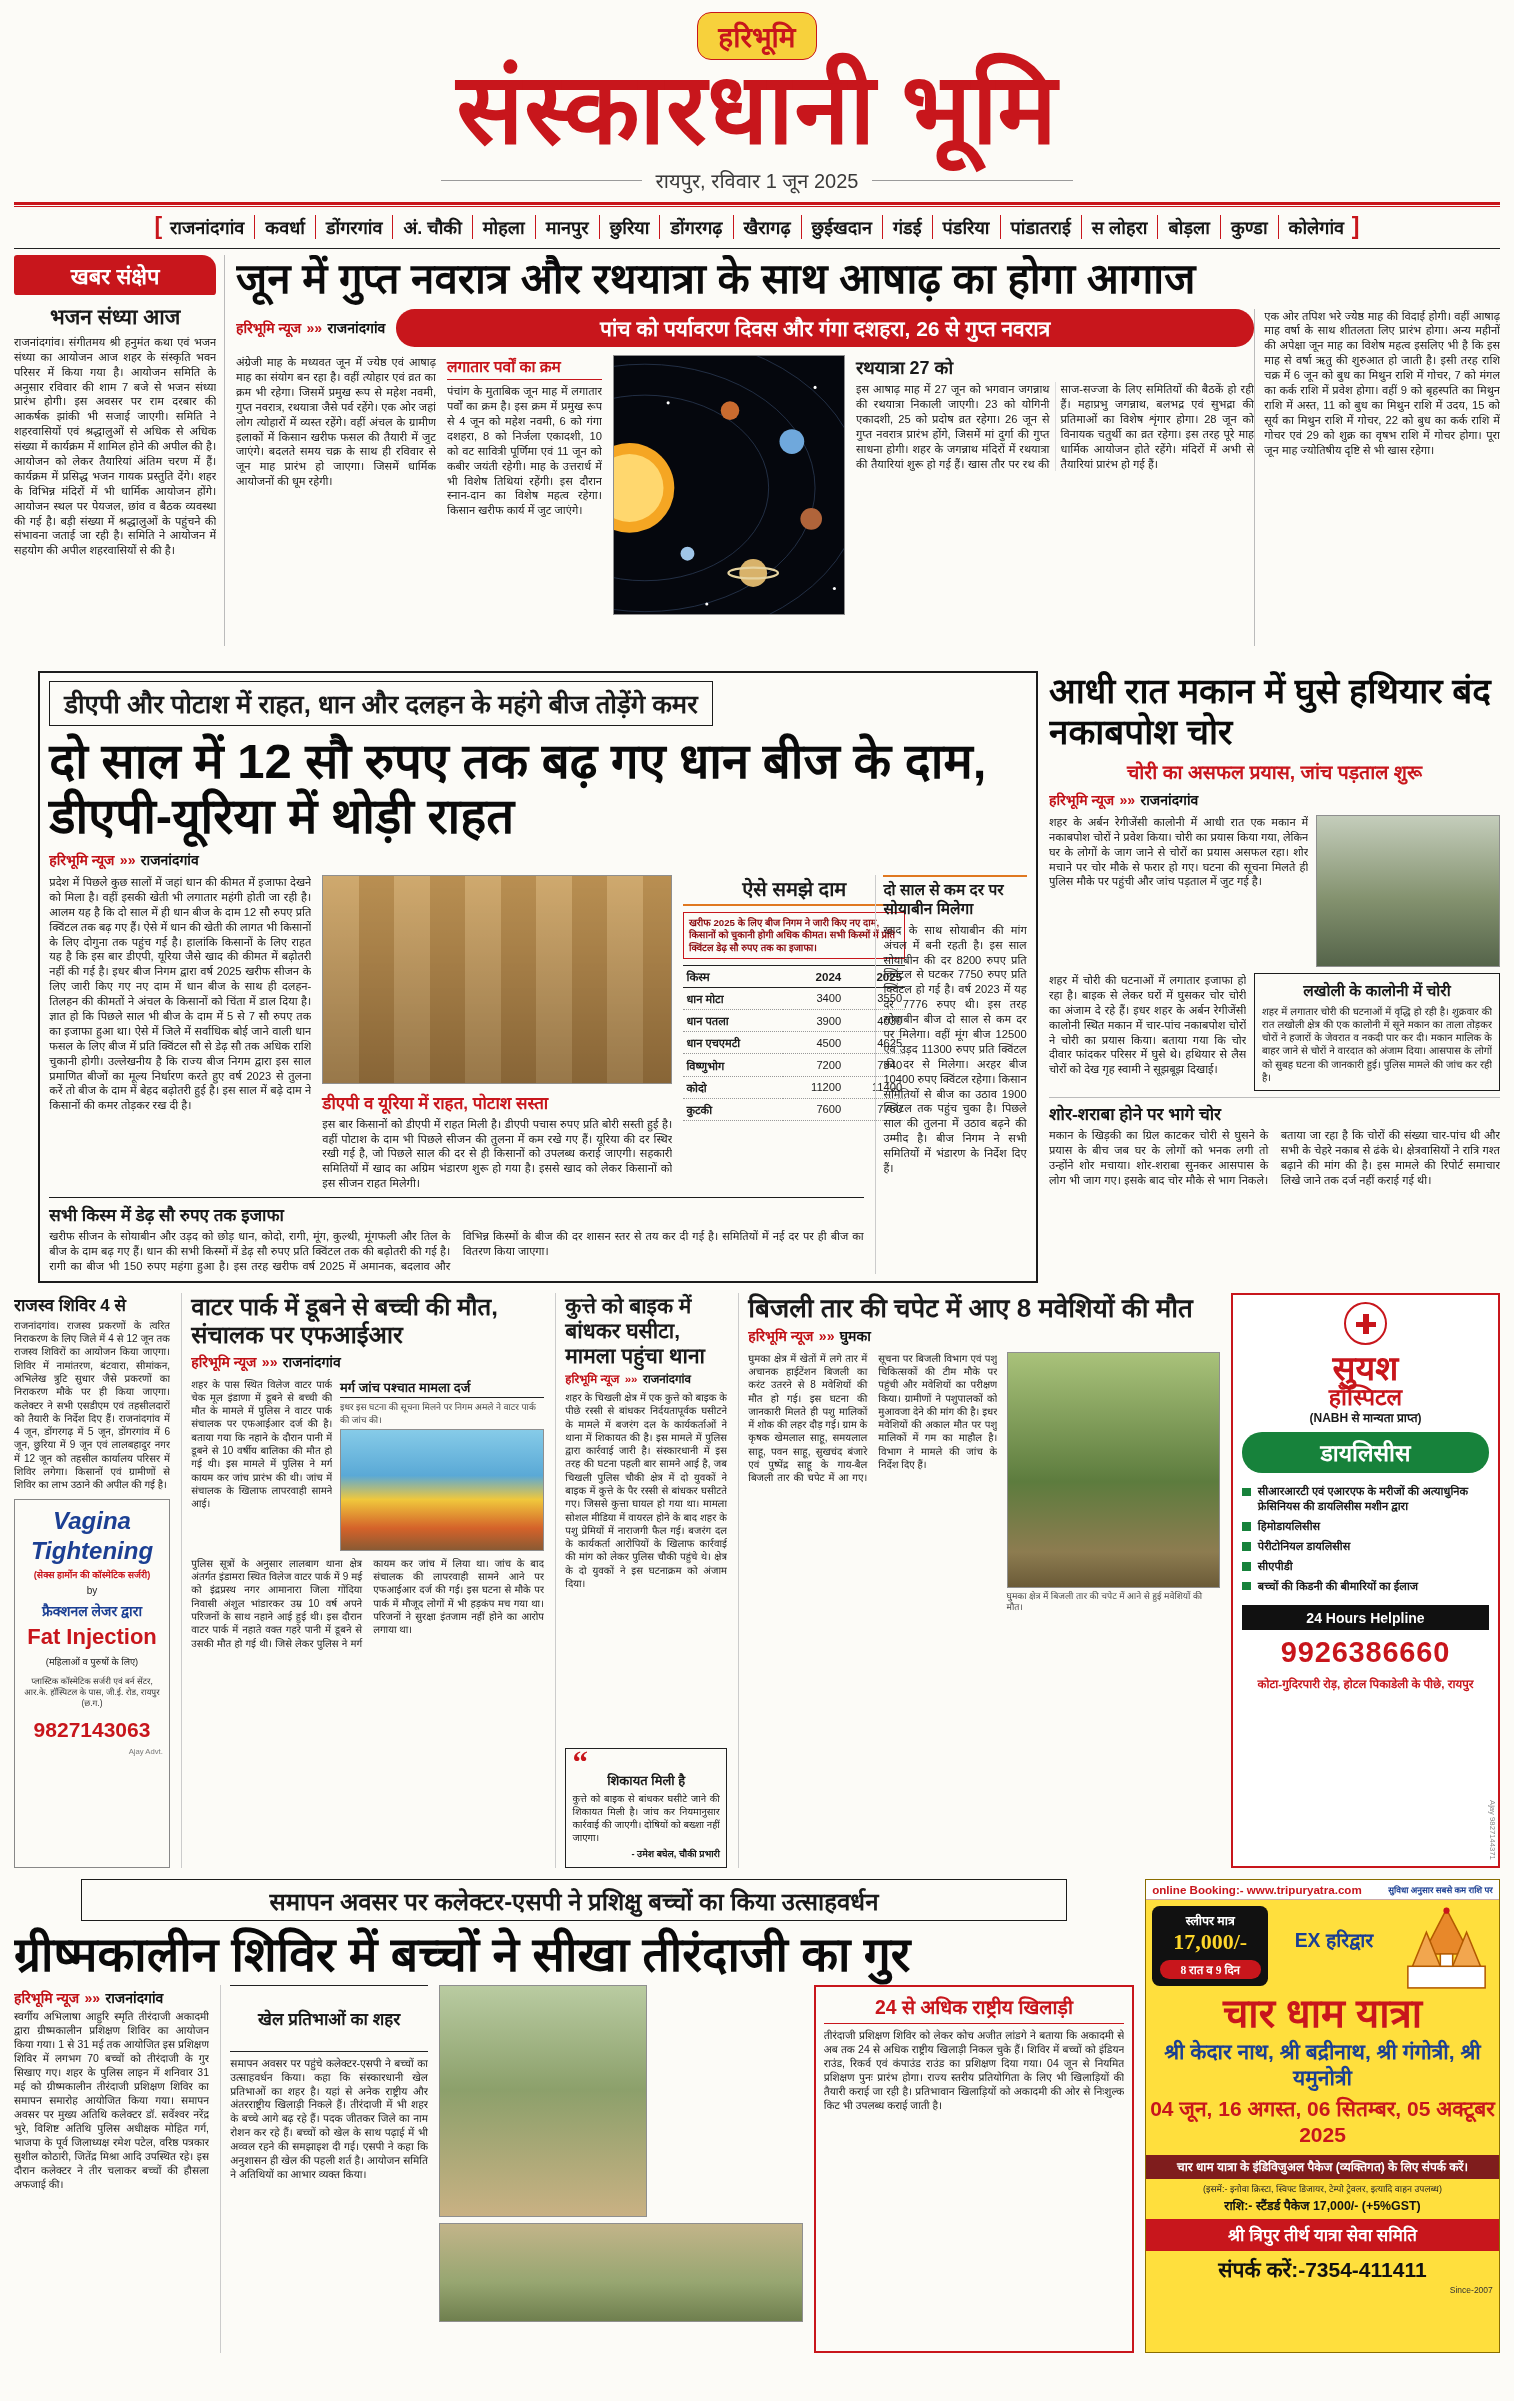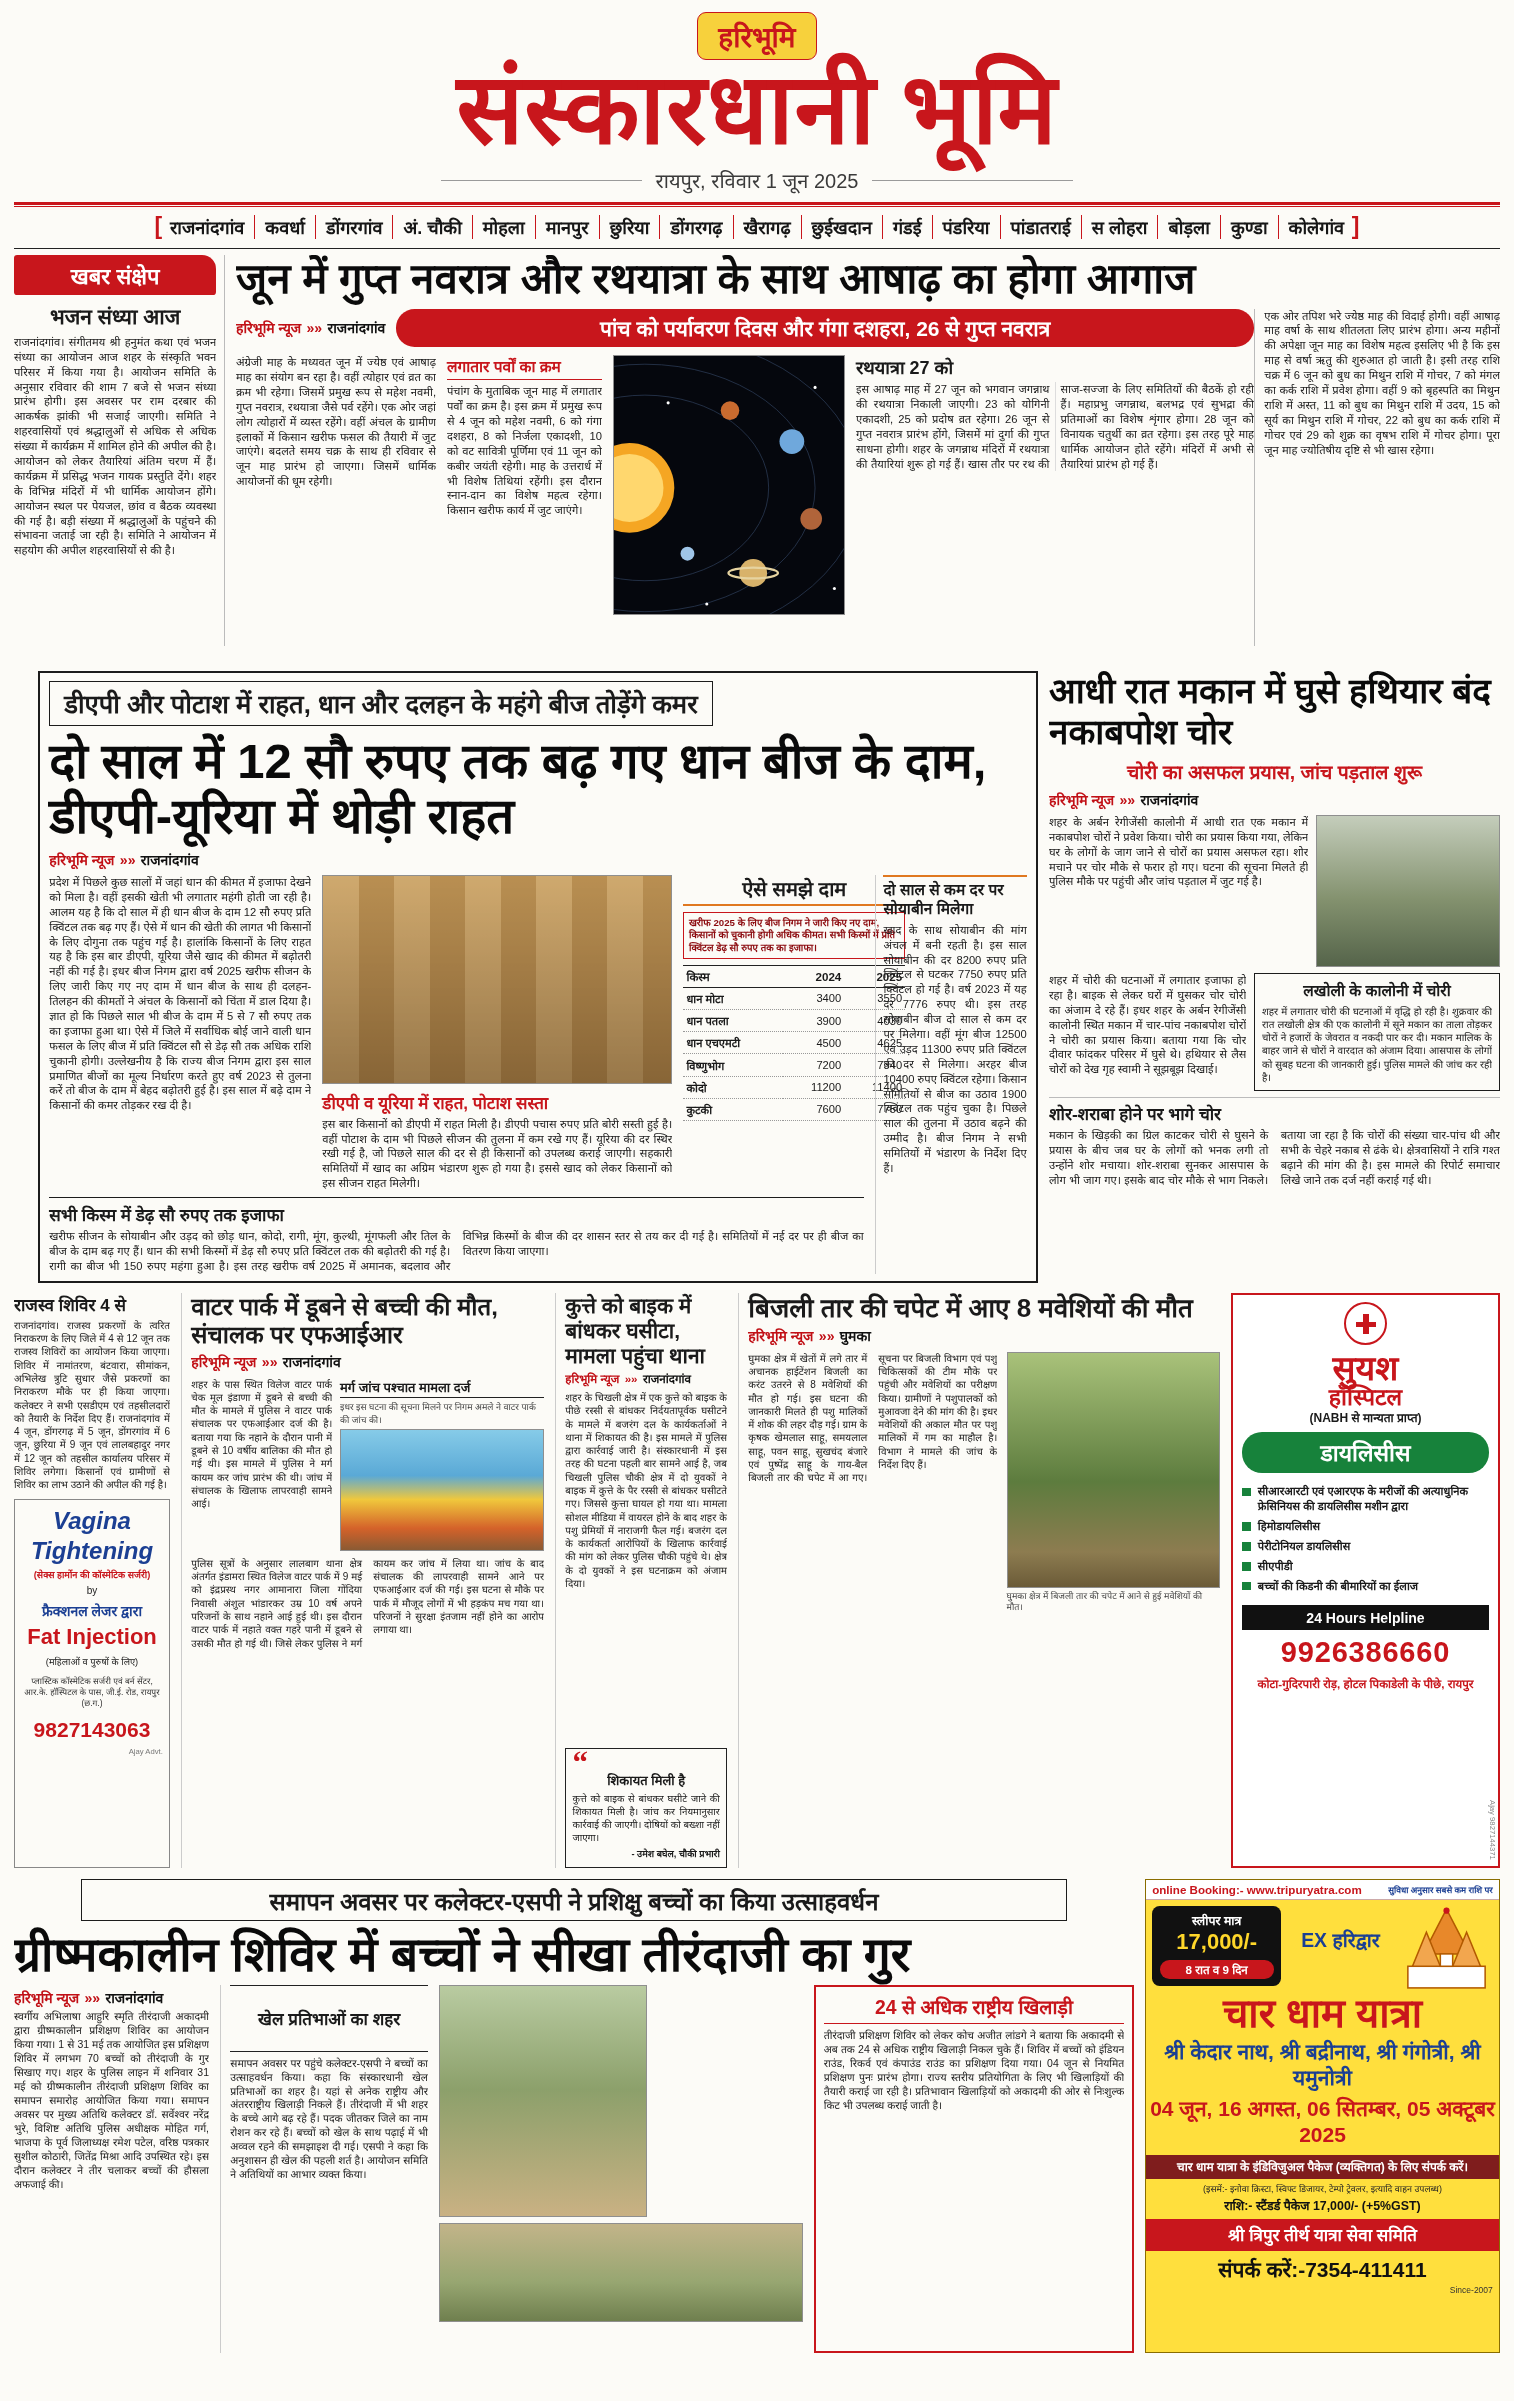--- a/index.html
+++ b/index.html
@@ -2,21 +2,21 @@
 <html lang="hi" style="font-size:12.4px"><head>
 <meta charset="utf-8">
 <style>
   *{box-sizing:border-box;margin:0;padding:0;}
   html,body{background:#e8e6e0;}
   body{font-family:"Liberation Sans","DejaVu Sans",sans-serif;color:#1a1a1a;}
   .page{width:1514px;height:2401px;margin:0 auto;background:#fcfbf7;overflow:hidden;padding:4.6px 0 0;position:relative;}
 
   
   .masthead{text-align:center;padding-top:7.7px;}
-  .logo-chip{display:inline-block;background:#f7d13c;color:#c8161c;font-weight:bold;font-size:28px;padding:3.9px 20px;border:1.5px solid #c8161c;border-radius:9px;}
+  .logo-chip{display:inline-block;background:#f7d13c;color:#c8161c;font-weight:bold;font-size:28px;padding:3.9px 20px;border:1.5px solid #c8161c;border-radius:14px;}
   .mast-title{font-size:99px;font-weight:bold;color:#c8161c;line-height:1.02;letter-spacing:0.8px;font-family:"Liberation Serif","DejaVu Serif",serif;}
   .dateline{display:flex;align-items:center;gap:14px;justify-content:center;margin-top:6.2px;font-size:20px;color:#3a3a3a;}
   .dateline::before,.dateline::after{content:"";flex:0 0 201px;border-top:0.8px solid #9a9a9a;}
   .rule-red{margin:7.7px 14px 0;border-top:3.1px solid #c8161c;border-bottom:0.8px solid #c8161c;height:5.4px;}
 
   
   .locations{display:flex;align-items:center;justify-content:center;gap:7.7px;padding:6.2px 7.7px 7.7px;border-bottom:1.5px solid #222;margin:0 14px 6.2px;}
   .bracket{color:#c8161c;font-weight:bold;font-size:23px;}
   .loc-items{display:flex;flex-wrap:nowrap;}
   .loc-item{font-size:18px;font-weight:bold;color:#161616;white-space:nowrap;}
@@ -174,21 +174,21 @@
   .cap-body{font-size:8.1px;color:#444;line-height:1.3;text-align:justify;}
   .photo.arch3{width:364px;height:99px;background:linear-gradient(180deg,#c2b489 0%,#97a671 60%,#6f7f4e 100%);}
   .national{flex:1;min-width:0;border:2.3px solid #c8161c;padding:6.2px 7.7px;overflow:hidden;}
   .nat-head{color:#c8161c;font-weight:bold;font-size:19.4px;text-align:center;border-bottom:1.5px solid #c8161c;padding-bottom:3.1px;margin-bottom:4.6px;}
 
   .chardham-ad{width:355px;flex:none;border:1.5px solid #8a6d00;background:#ffdf3d;overflow:hidden;display:flex;flex-direction:column;}
   .c-top{background:#fff;display:flex;justify-content:space-between;align-items:center;padding:3.1px 6.2px;border-bottom:0.8px solid #caa;}
   .c-booking{color:#c8161c;font-weight:bold;font-size:11.6px;}
   .c-tag{color:#1b3f93;font-size:8.5px;font-weight:bold;}
   .c-row{display:flex;gap:6.2px;padding:6.2px;align-items:flex-start;}
-  .c-pricebox{background:#111;color:#fff;border-radius:7.7px;padding:6.2px 7.7px;text-align:center;width:129px;flex:none;}
+  .c-pricebox{background:#111;color:#fff;border-radius:7.7px;padding:6.2px 7.7px;text-align:center;width:116px;flex:none;font-family:Liberation Serif, serif;}
   .c-sleeper{font-size:12.4px;font-weight:bold;}
   .c-price{color:#ffd72a;font-size:22px;font-weight:bold;}
   .c-duration{background:#c8161c;color:#fff;font-weight:bold;font-size:11.6px;text-align:center;border-radius:9.3px;padding:2.3px 4.6px;margin-top:4.6px;}
   .c-mid{flex:1;text-align:center;}
   .c-ex{color:#1b3f93;font-weight:bold;font-size:19.4px;margin-top:20px;}
   .temple{width:93px;height:85px;flex:none;}
   .c-title{color:#c8161c;font-weight:bold;font-size:40px;text-align:center;line-height:1;margin-top:-4.6px;}
   .c-deities{color:#1b3f93;font-weight:bold;font-size:21px;text-align:center;line-height:1.25;margin-top:6.2px;padding:0 7.7px;}
   .c-dates{color:#c8161c;font-weight:bold;font-size:21px;text-align:center;line-height:1.25;margin-top:4.6px;}
   .c-package{background:#7f1d1d;color:#fff;font-weight:bold;font-size:12px;text-align:center;padding:3.9px 6.2px;margin-top:6.2px;}

